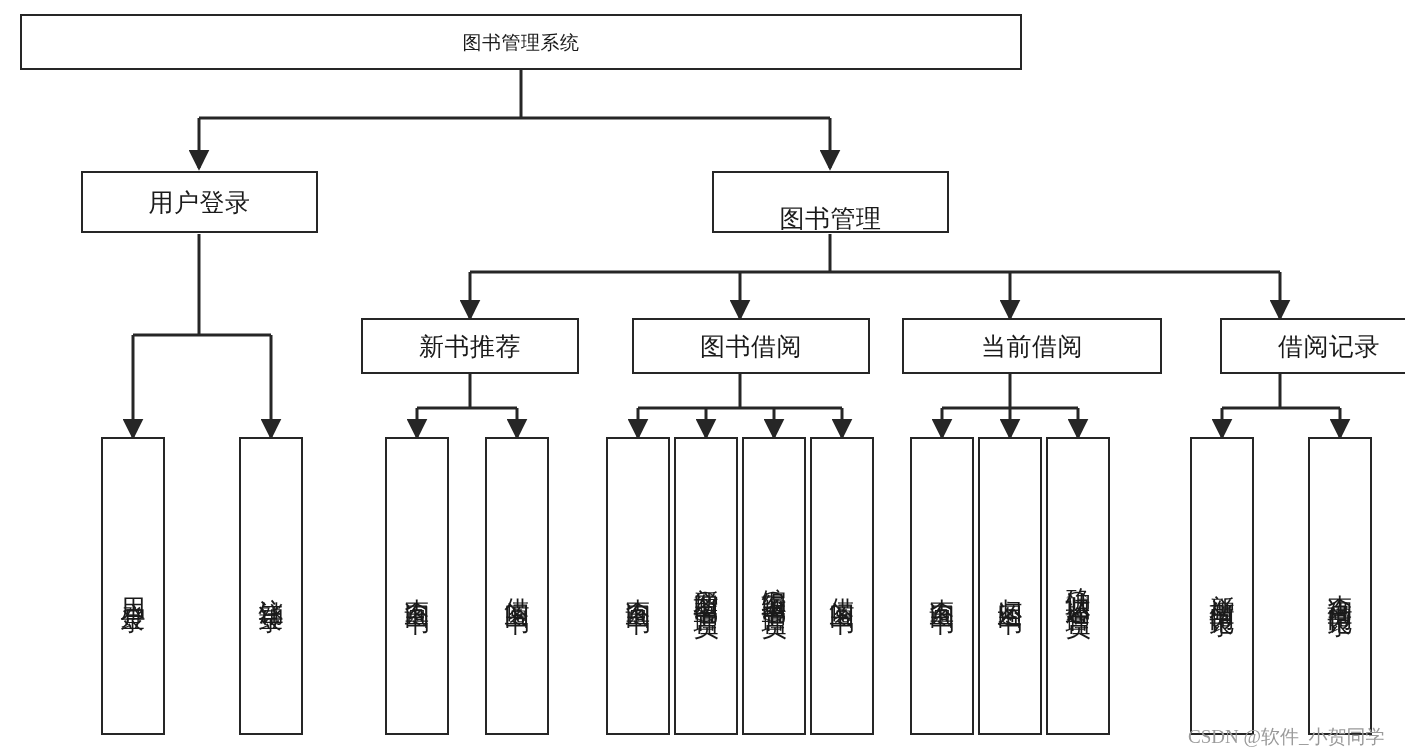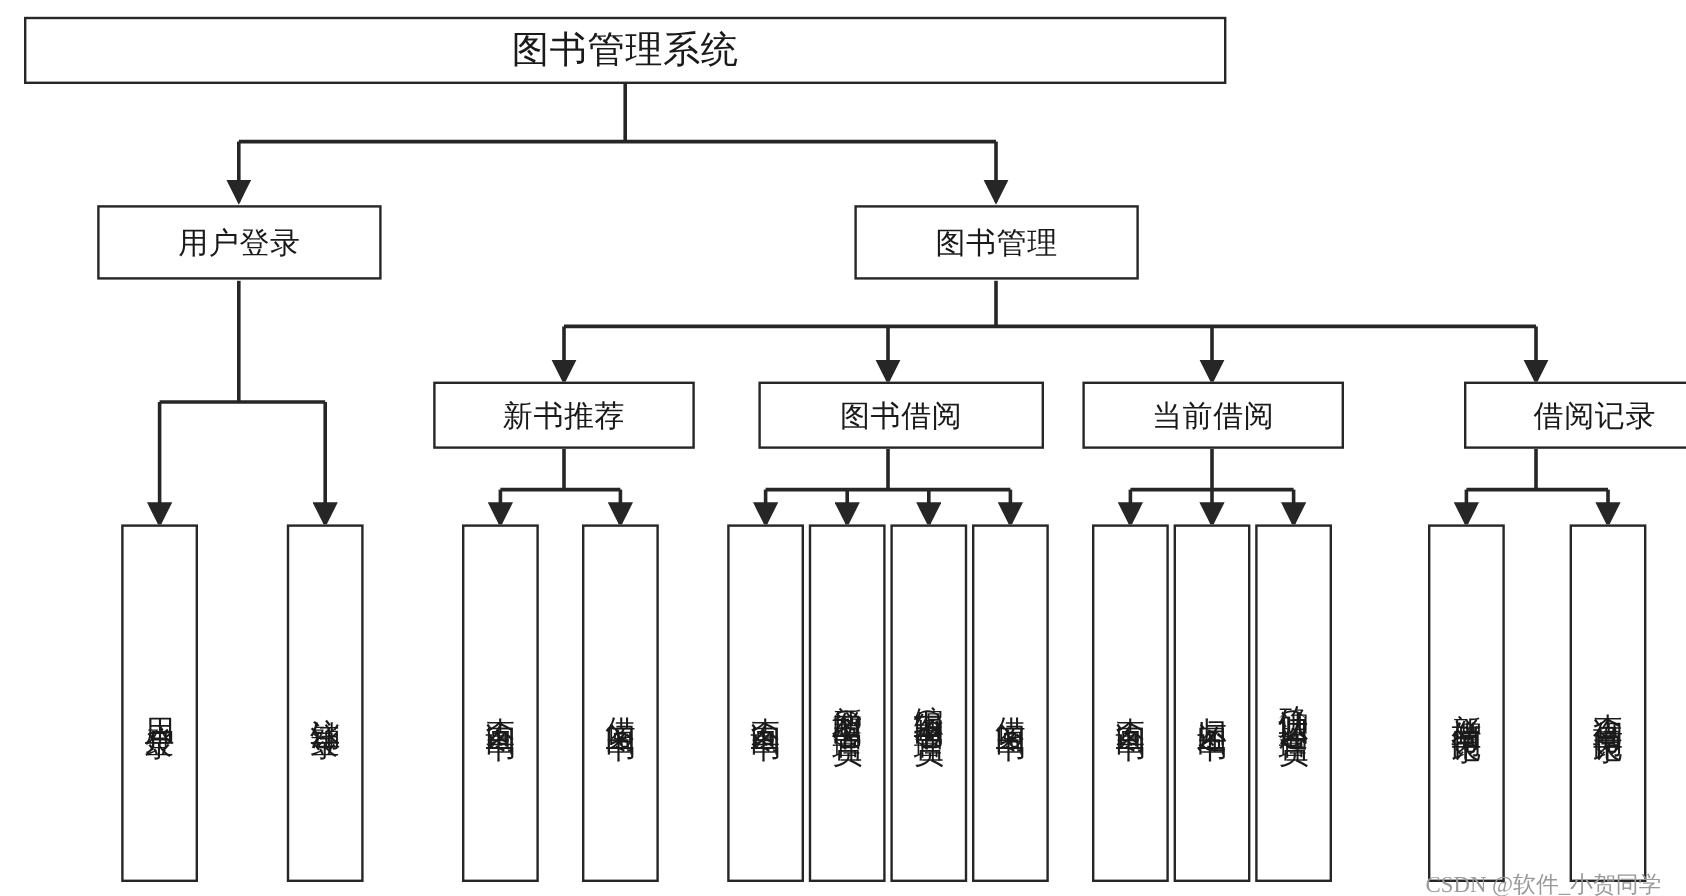--- a/index.html
+++ b/index.html
@@ -37,21 +37,21 @@
     display: block;
     text-align: center;
     line-height: 1.0;
   }
   
   .node.h .label {
     font-size: 25px;
     letter-spacing: 0.5px;
   }
   .node.root .label {
-    font-size: 31px;
+    font-size: 19px;
   }
   
   .node.v {
     align-items: center;
     justify-content: center;
   }
   .node.v .label {
     writing-mode: vertical-rl;
     text-orientation: upright;
     font-size: 25px;
@@ -125,31 +125,31 @@
     </g>
   </svg>
 
   <div class="node h root" style="left:20px; top:14px; width:1002px; height:56px;">
     <span class="label">图书管理系统</span>
   </div>
 
   <div class="node h" style="left:81px; top:171px; width:237px; height:62px;">
     <span class="label">用户登录</span>
   </div>
-  <div class="node h" style="left:712px; top:171px; width:237px; height:62px;">
+  <div class="node h" style="left:712px; top:171px; width:237px; height:62px;align-items:flex-end;">
     <span class="label">图书管理</span>
   </div>
 
   <div class="node h" style="left:361px; top:318px; width:218px; height:56px;">
     <span class="label">新书推荐</span>
   </div>
   <div class="node h" style="left:632px; top:318px; width:238px; height:56px;">
     <span class="label">图书借阅</span>
   </div>
-  <div class="node h" style="left:902px; top:318px; width:218px; height:56px;">
+  <div class="node h" style="left:902px; top:318px; width:260px; height:56px;">
     <span class="label">当前借阅</span>
   </div>
   <div class="node h" style="left:1220px; top:318px; width:218px; height:56px;">
     <span class="label">借阅记录</span>
   </div>
 
   <div class="node v" style="left:101px; top:437px; width:64px; height:298px;">
     <span class="label">用户登录</span>
   </div>
   <div class="node v" style="left:239px; top:437px; width:64px; height:298px;">

